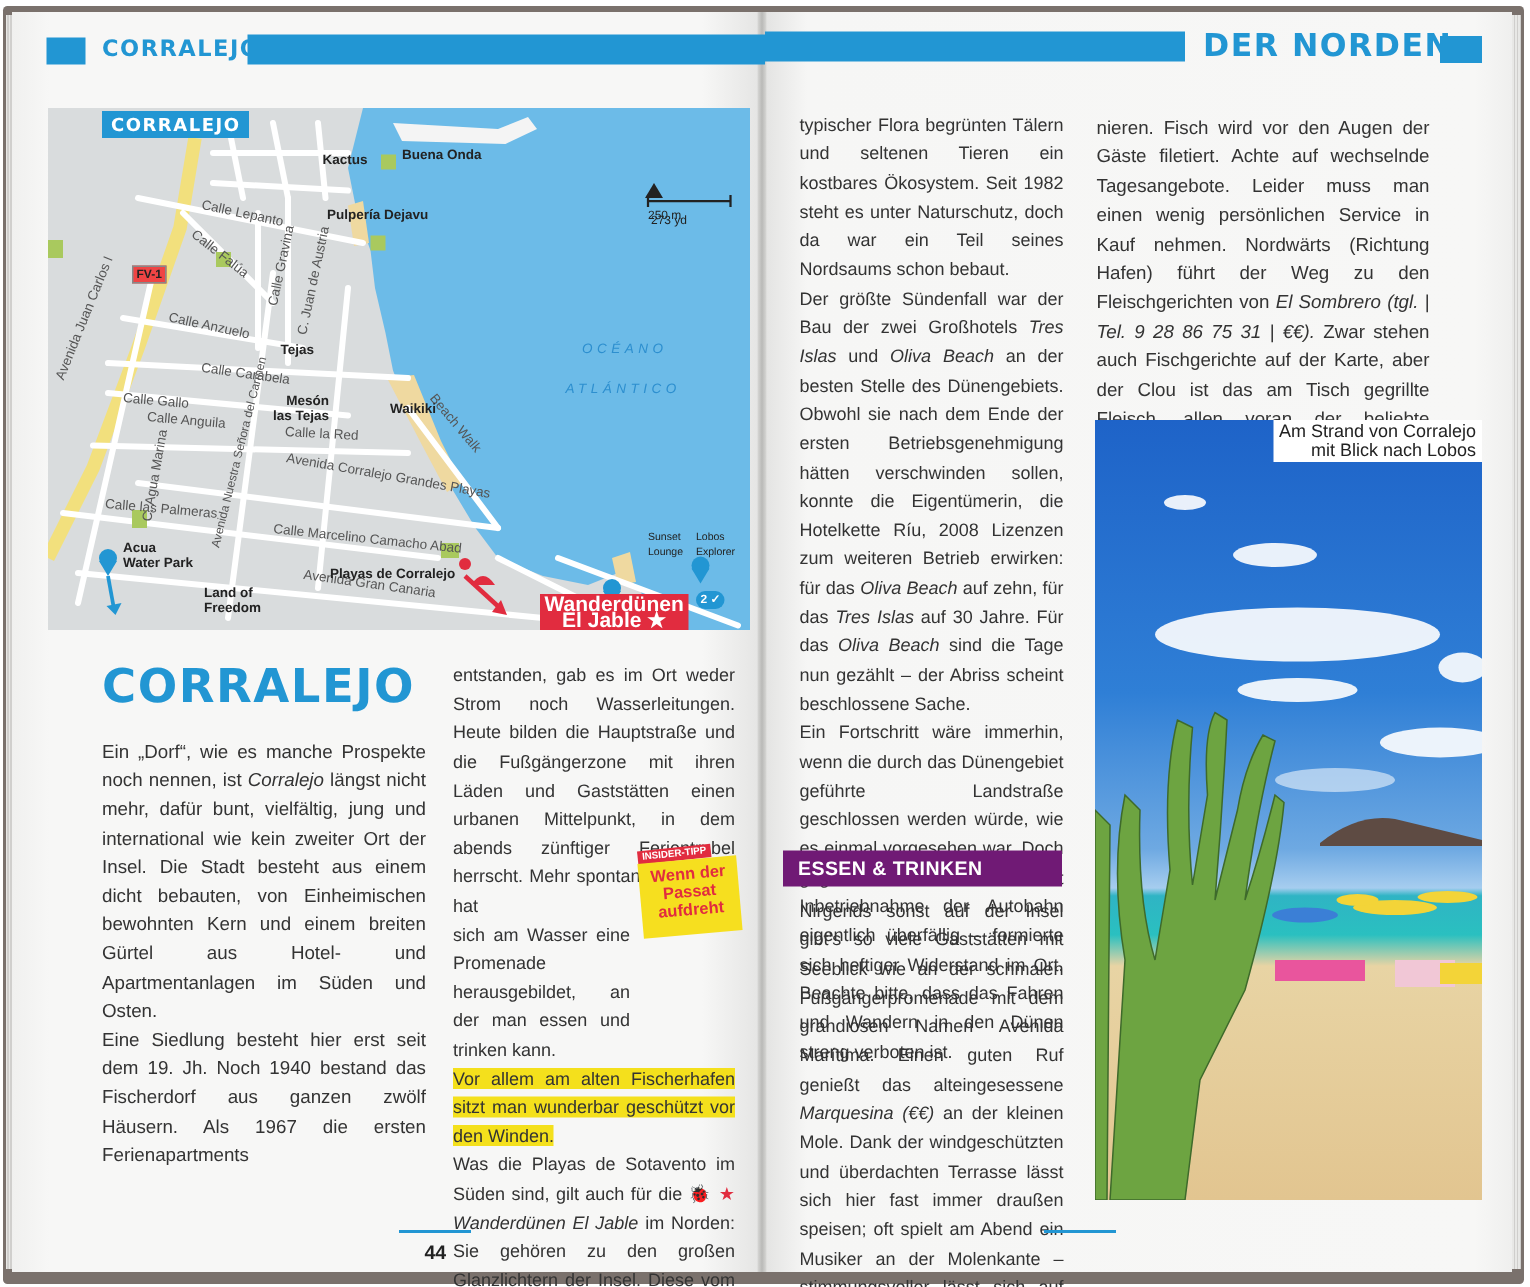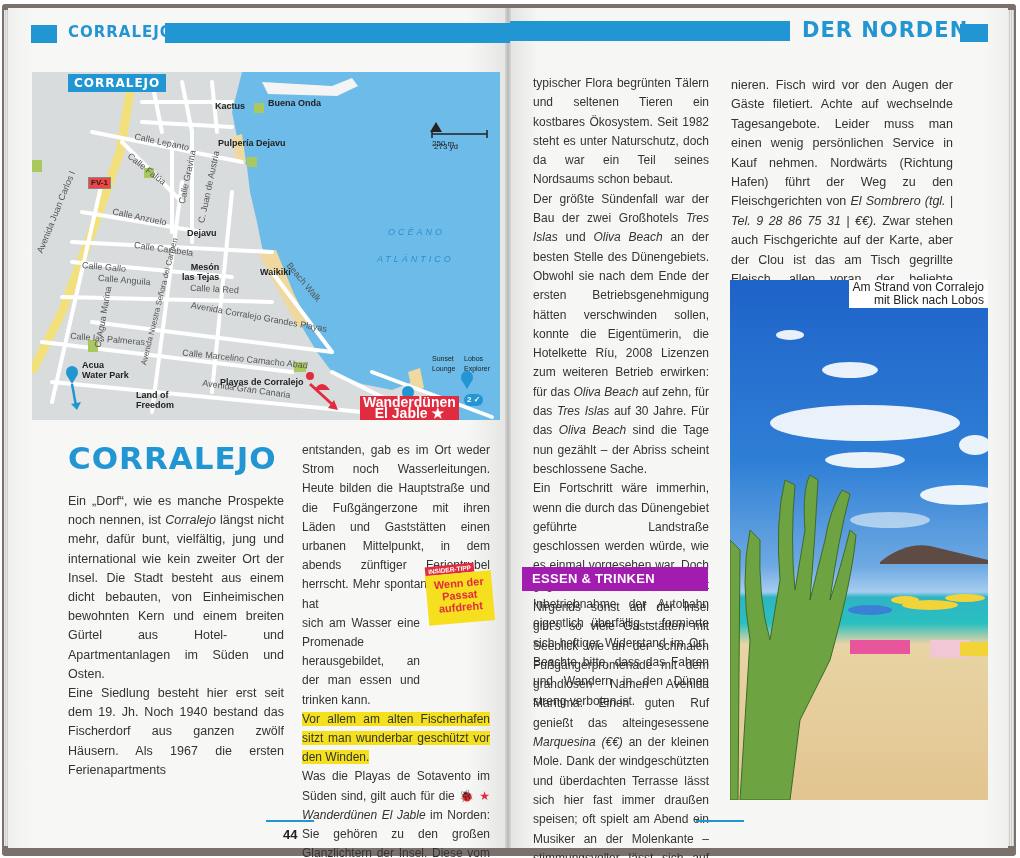--- a/index.html
+++ b/index.html
@@ -41,21 +41,21 @@
   .col p { margin:0; }
   .col b { color:#222; }
   .hl { background:#f4e01c; }
   .headline { position:absolute; left:68px; top:440px; font-family:"DejaVu Sans", sans-serif; font-weight:bold; font-size:31px; color:#2296d3; letter-spacing:1px; }
   .ref { color:#2296d3; font-style:italic; }
 
   .insider { position:absolute; left:423px; top:565px; width:72px; height:62px; }
   .insider .tag { position:absolute; left:2px; top:0; background:#e12c3f; color:#fff; font-size:6.5px; font-weight:bold; padding:1px 3px; transform:rotate(-6deg); }
   .insider .body { position:absolute; left:4px; top:8px; width:66px; height:50px; background:#f6df1f; transform:rotate(-5deg); color:#e12c3f; font-weight:bold; font-size:11px; line-height:12px; text-align:center; padding-top:4px; }
 
-  .section-bar { position:absolute; left:522px; top:567px; width:186px; height:24px; background:#a21caf; color:#fff; font-weight:bold; font-size:13px; line-height:24px; padding-left:10px; letter-spacing:0.3px; }
+  .section-bar { position:absolute; left:522px; top:567px; width:186px; height:24px; background:#701a75; color:#fff; font-weight:bold; font-size:13px; line-height:24px; padding-left:10px; letter-spacing:0.3px; }
 
   .photo { position:absolute; left:730px; top:280px; width:258px; height:520px; overflow:hidden;
     background: linear-gradient(180deg,#1e63c8 0%,#2f7fd6 35%,#6ea9e2 55%,#a6cdef 60%,#2fb4c4 61%,#2ac0c0 66%,#e8d4a4 70%,#e2c590 100%); }
   .photo-caption { position:absolute; right:0; top:0; background:#fff; font-size:12px; line-height:13px; text-align:right; padding:1px 4px; color:#222; }
 
   .page-num { position:absolute; font-weight:bold; font-size:13px; color:#222; }
   .pn-line { position:absolute; height:2px; background:#2296d3; width:48px; }
 </style>
 </head>
 <body>
@@ -172,21 +172,21 @@
     <div class="map-label" style="left:62px;top:225px;transform:rotate(-76deg);font-size:8px;">Avenida Nuestra Señora del Carmen</div>
     <div class="map-label" style="left:158px;top:240px;transform:rotate(10deg);">Avenida Corralejo Grandes Playas</div>
     <div class="map-label" style="left:38px;top:262px;transform:rotate(5deg);">Calle las Palmeras</div>
     <div class="map-label" style="left:150px;top:282px;transform:rotate(6deg);">Calle Marcelino Camacho Abad</div>
     <div class="map-label" style="left:170px;top:312px;transform:rotate(8deg);">Avenida Gran Canaria</div>
     <div class="map-label" style="left:248px;top:205px;transform:rotate(50deg);">Beach Walk</div>
 
     <div class="map-poi" style="left:183px;top:29px;">Kactus</div>
     <div class="map-poi" style="left:236px;top:26px;">Buena Onda</div>
     <div class="map-poi" style="left:186px;top:66px;">Pulpería Dejavu</div>
-    <div class="map-poi" style="left:155px;top:156px;">Dejavu</div>
+    <div class="map-poi" style="left:155px;top:156px;">Tejas</div>
     <div class="map-poi" style="left:150px;top:190px;text-align:right;">
       <div>Mesón</div>
       <div>las Tejas</div>
     </div>
     <div class="map-poi" style="left:228px;top:195px;">Waikiki</div>
     <div class="map-poi" style="left:50px;top:288px;">
       <div>Acua</div>
       <div>Water Park</div>
     </div>
     <div class="map-poi" style="left:104px;top:318px;">

